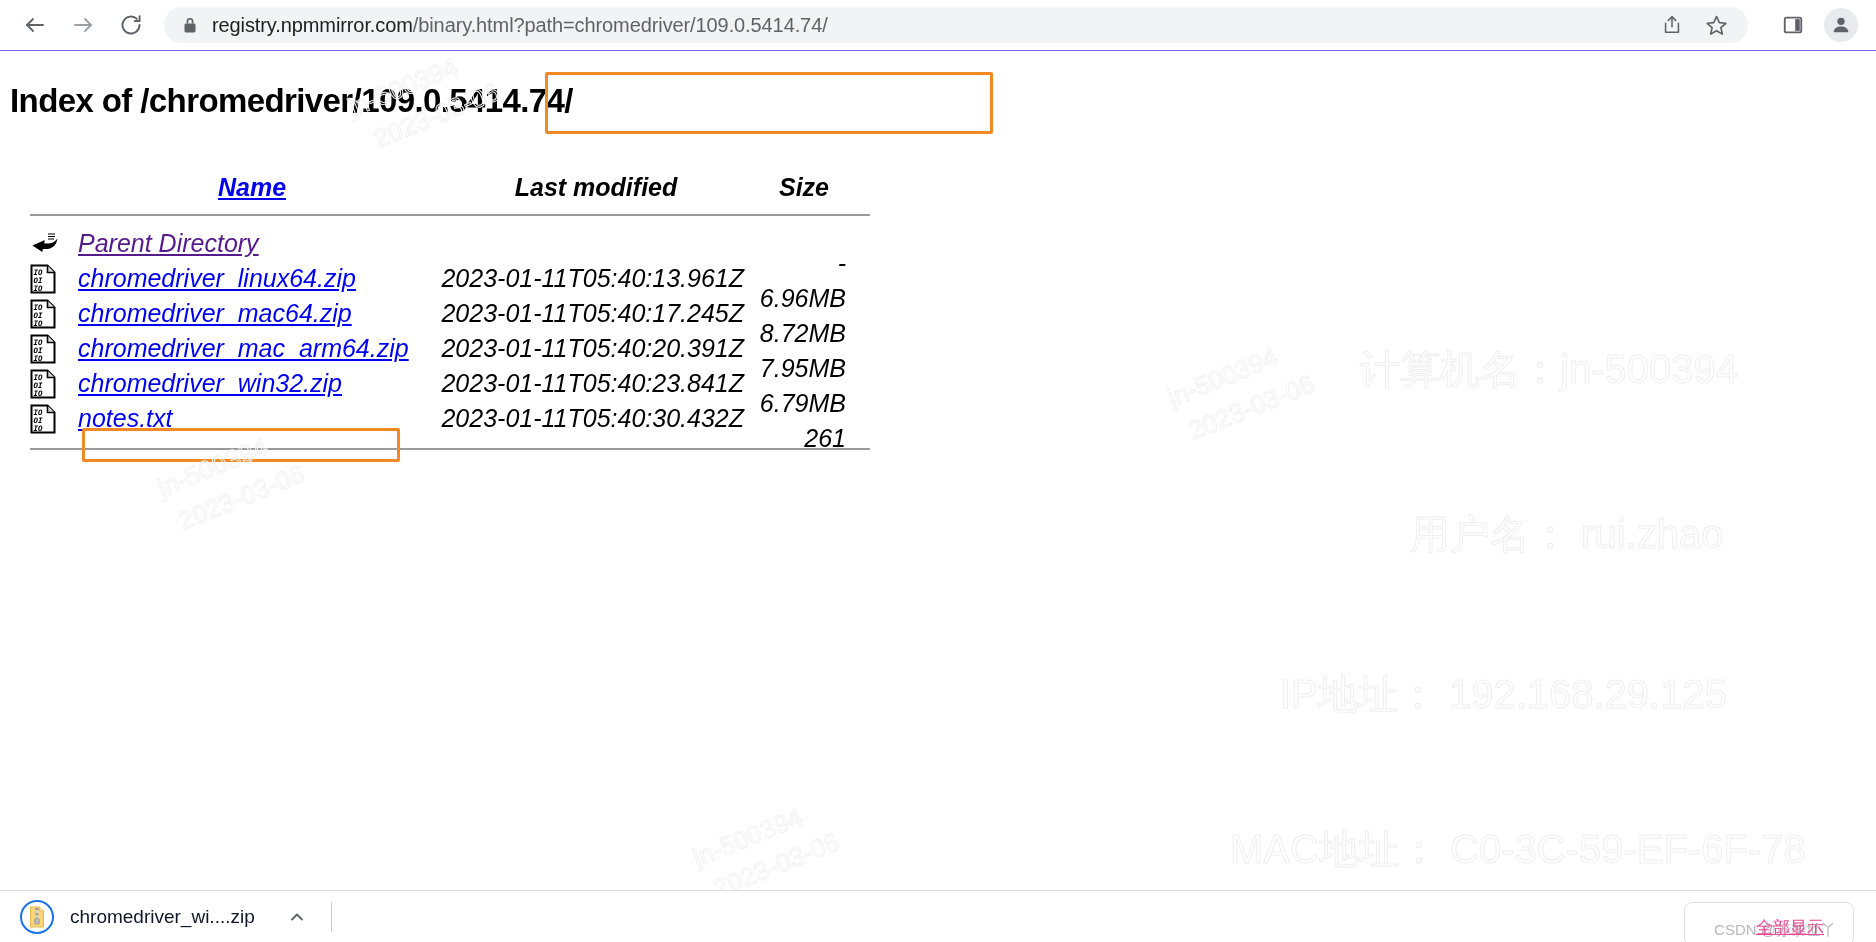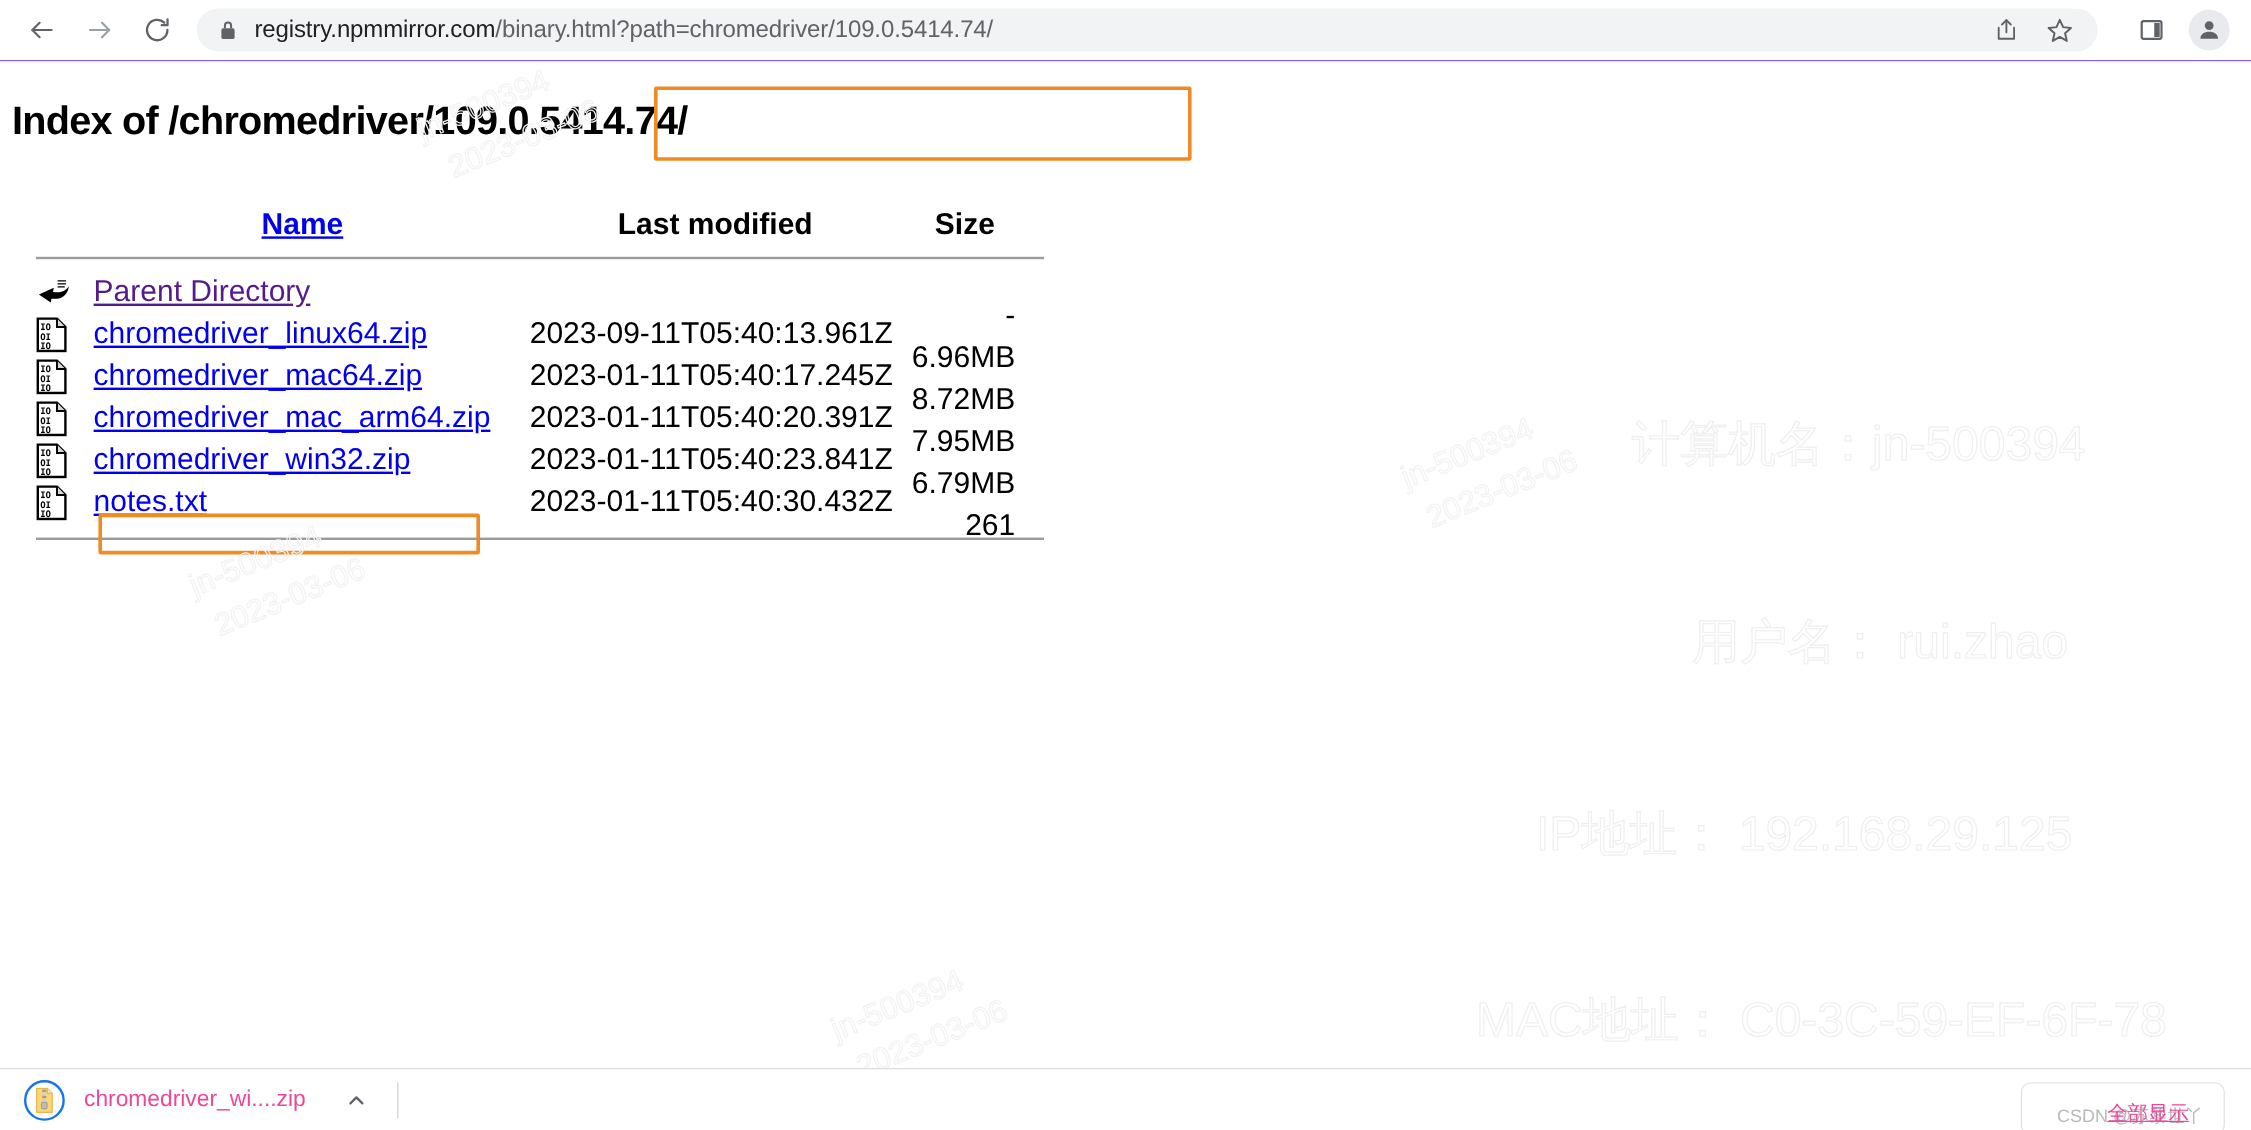--- a/index.html
+++ b/index.html
@@ -92,20 +92,21 @@
     pointer-events: none;
   }
   #annot-title-box { left: 545px; top: 20px; width: 448px; height: 62px; }
   #annot-win32-box { left: 82px; top: 376px; width: 318px; height: 34px; }
 
   
   #listing {
     position: absolute;
     left: 30px; top: 110px;
     width: 840px;
+    font-style: italic;
   }
   .listing-head {
     display: flex; align-items: flex-end;
     height: 40px;
     font-weight: bold;
     font-size: 25px;
     color: #000;
   }
   .col-icon   { width: 48px; flex: 0 0 48px; }
   .col-name   { width: 358px; flex: 0 0 358px; }
@@ -188,21 +189,21 @@
   }
   #download-file-icon {
     width: 34px; height: 34px;
     border: 2px solid #1a73e8;
     border-radius: 50%;
     display: flex; align-items: center; justify-content: center;
     margin-right: 16px;
   }
   #download-filename {
     font-size: 19px;
-    color: #ec4899;
+    color: #0f172a;
     font-family: "Liberation Sans", sans-serif;
   }
   #download-menu-button {
     width: 40px; height: 40px;
     margin-left: 22px;
     display: flex; align-items: center; justify-content: center;
     color: #5f6368;
   }
   #download-divider {
     width: 1px; height: 30px;
@@ -339,21 +340,21 @@
           <path d="M1.5 1.5 h16 l7 7 v20 h-23 z" fill="#ffffff" stroke="#000000" stroke-width="2"></path>
           <path d="M17.5 1.5 v7 h7" fill="#d8d8d8" stroke="#000000" stroke-width="1.6"></path>
           <text x="3.5" y="11" font-family="DejaVu Sans Mono, monospace" font-size="7.5" font-weight="bold" fill="#000">IO</text>
           <text x="3.5" y="19" font-family="DejaVu Sans Mono, monospace" font-size="7.5" font-weight="bold" fill="#000">OI</text>
           <text x="3.5" y="27" font-family="DejaVu Sans Mono, monospace" font-size="7.5" font-weight="bold" fill="#000">IO</text>
         </svg>
       </div>
       <div class="col-name">
         <a href="#" class="link-unvisited">chromedriver_linux64.zip</a>
       </div>
-      <div class="col-date">2023-09-11T05:40:13.961Z</div>
+      <div class="col-date">2023-01-11T05:40:13.961Z</div>
       <div class="col-size">6.96MB</div>
     </div>
 
     <div class="listing-row">
       <div class="col-icon icon-cell">
         <svg width="26" height="30" viewBox="0 0 26 30">
           <path d="M1.5 1.5 h16 l7 7 v20 h-23 z" fill="#ffffff" stroke="#000000" stroke-width="2"></path>
           <path d="M17.5 1.5 v7 h7" fill="#d8d8d8" stroke="#000000" stroke-width="1.6"></path>
           <text x="3.5" y="11" font-family="DejaVu Sans Mono, monospace" font-size="7.5" font-weight="bold" fill="#000">IO</text>
           <text x="3.5" y="19" font-family="DejaVu Sans Mono, monospace" font-size="7.5" font-weight="bold" fill="#000">OI</text>

